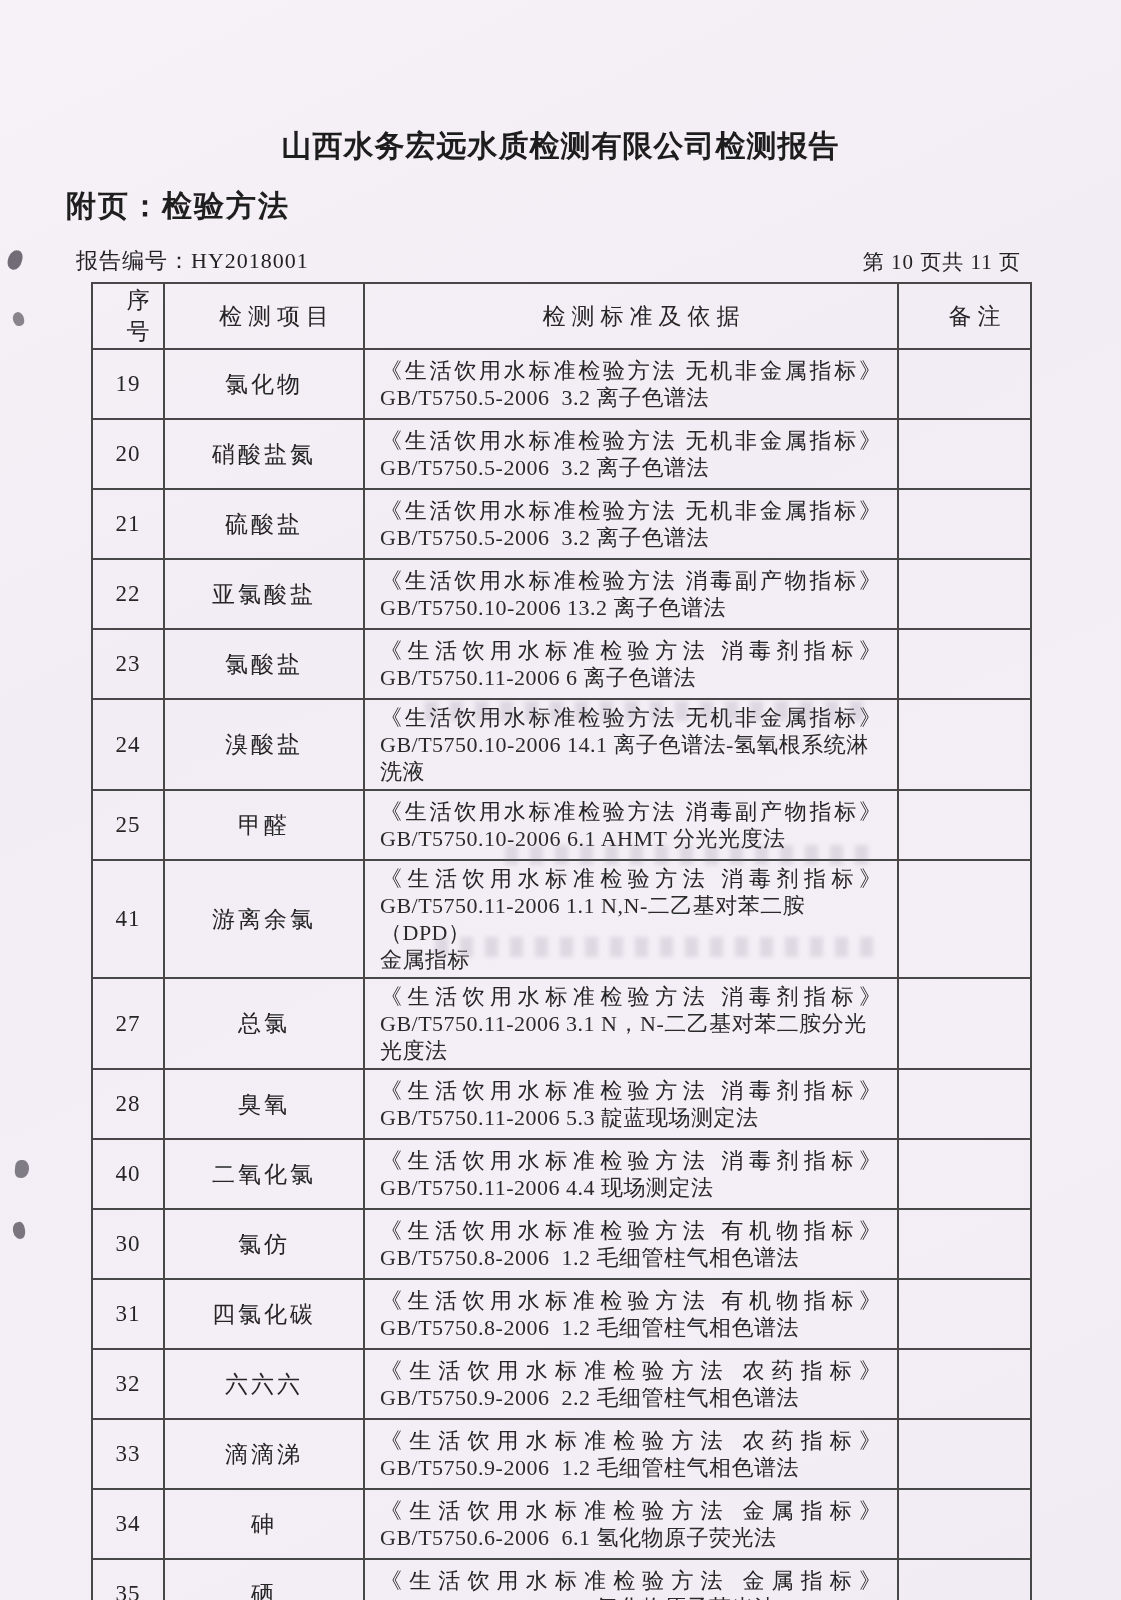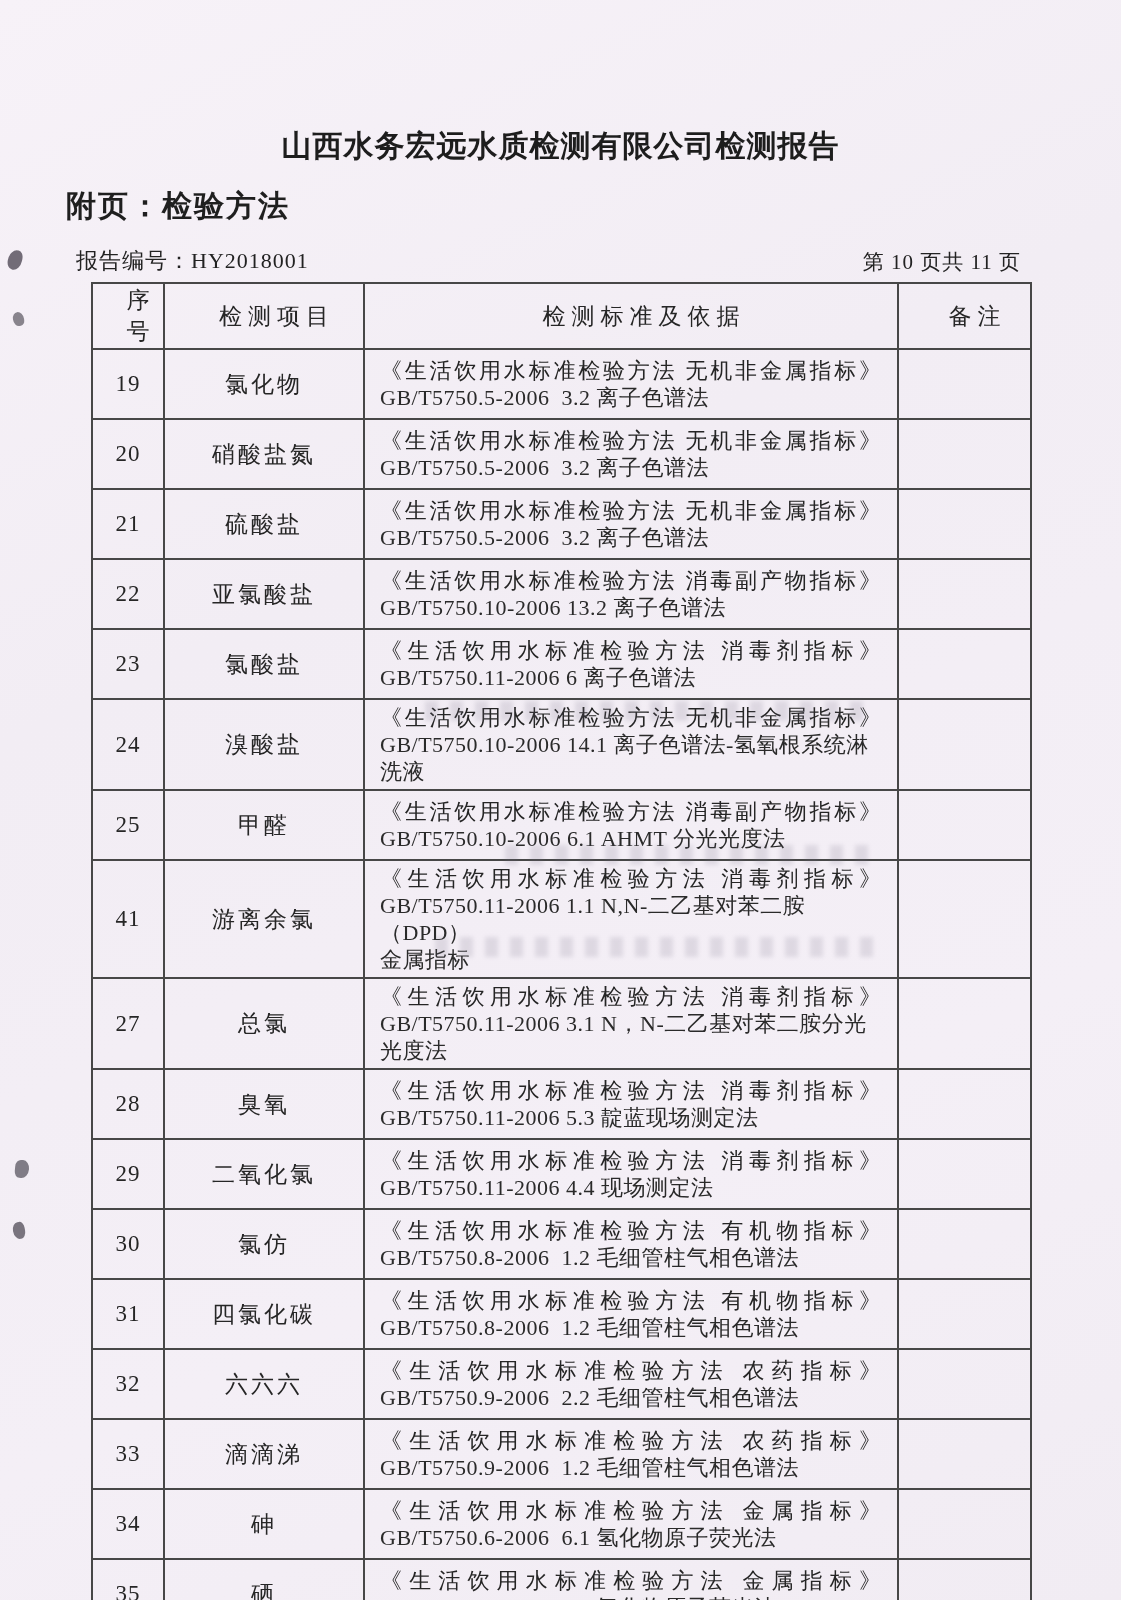--- a/index.html
+++ b/index.html
@@ -185,21 +185,21 @@
         <tr>
           <td class="c-no">28</td>
           <td class="c-item">臭氧</td>
           <td class="c-std">
             <div class="std-title">《生活饮用水标准检验方法 消毒剂指标》</div>
             <div class="std-line">GB/T5750.11-2006 5.3 靛蓝现场测定法</div>
           </td>
           <td class="c-remark"></td>
         </tr>
         <tr>
-          <td class="c-no">29</td>
+          <td class="c-no">40</td>
           <td class="c-item">二氧化氯</td>
           <td class="c-std">
             <div class="std-title">《生活饮用水标准检验方法 消毒剂指标》</div>
             <div class="std-line">GB/T5750.11-2006 4.4 现场测定法</div>
           </td>
           <td class="c-remark"></td>
         </tr>
         <tr>
           <td class="c-no">30</td>
           <td class="c-item">氯仿</td>

